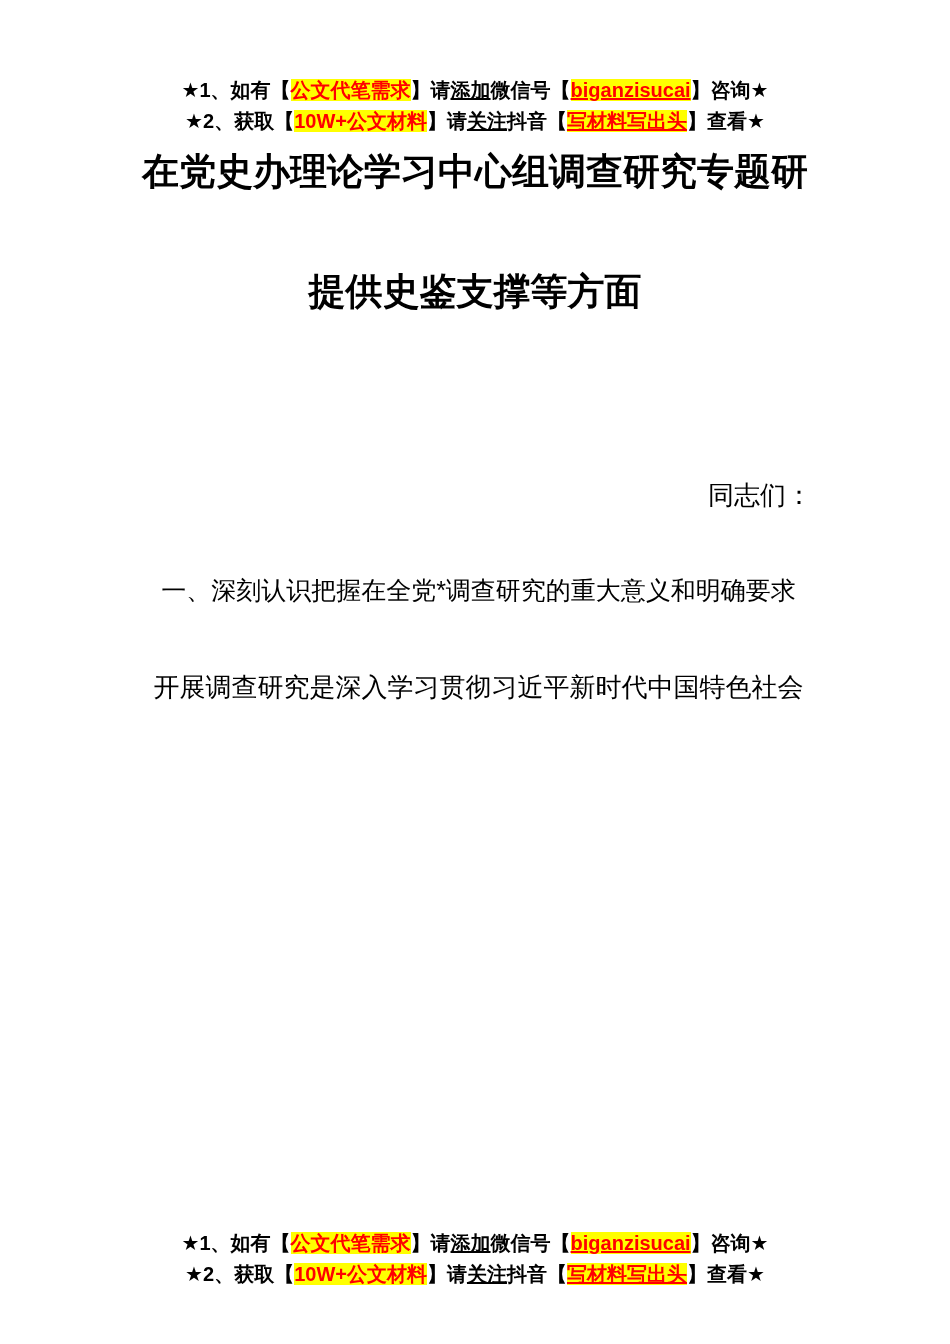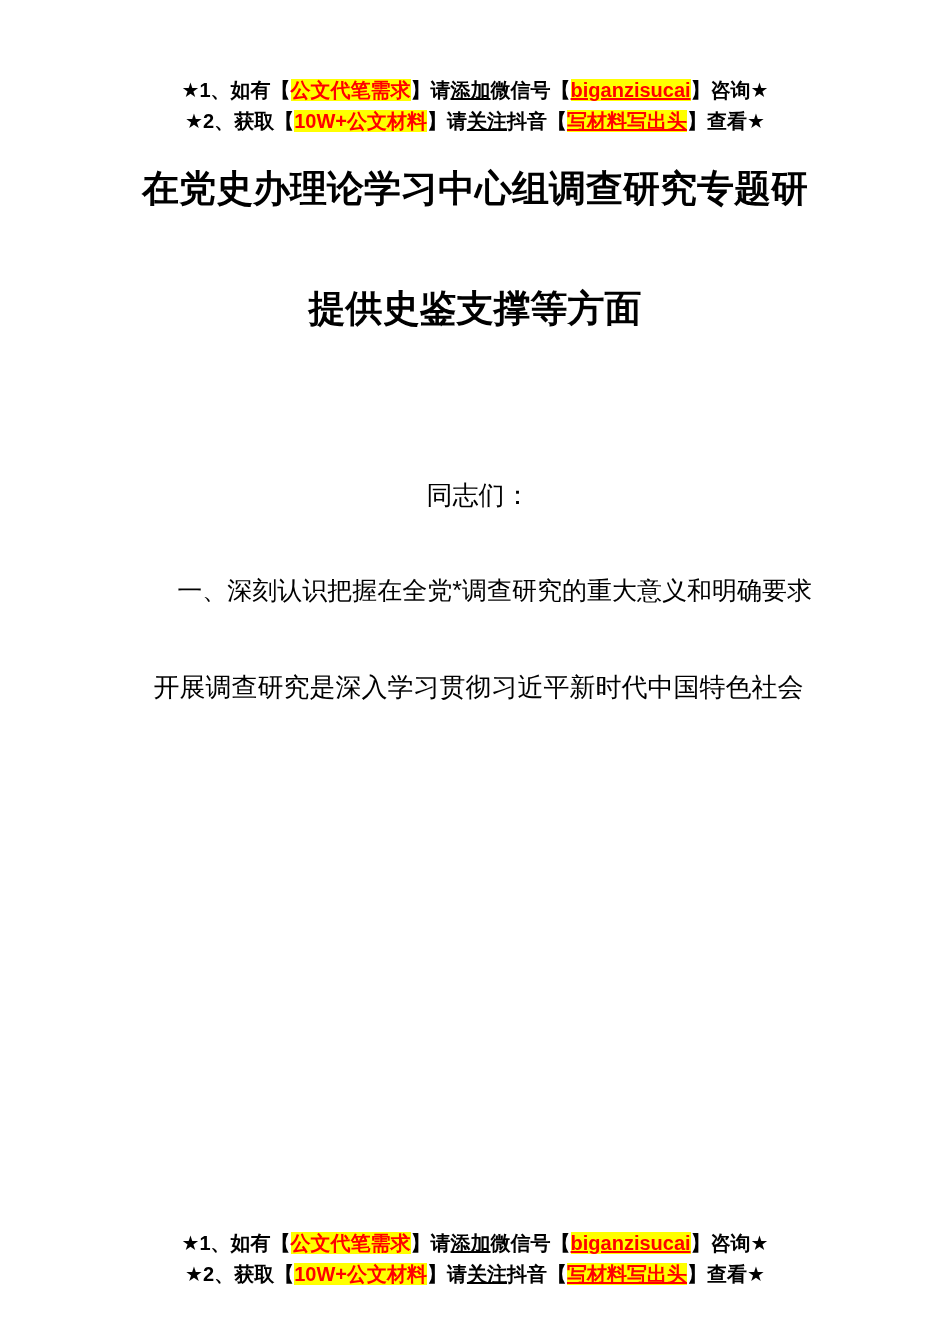--- a/index.html
+++ b/index.html
@@ -26,47 +26,47 @@
   }
   .promo-header { top: 62px; }
   .promo-footer { top: 1215px; }
   .hl {
     color: #ff0000;
     background: #ffff00;
   }
   .u { text-decoration: underline; }
   .doc-title {
     position: absolute;
-    top: 152px;
+    top: 135px;
     left: 70px;
     right: 70px;
     text-align: center;
     font-weight: 700;
     font-size: 37px;
     letter-spacing: 0px;
   }
   .doc-title .title-line-1 { line-height: 48px; }
   .doc-title .title-line-2 { line-height: 48px; margin-top: 72px; }
   .doc-body {
     position: absolute;
     top: 457px;
     left: 145px;
     width: 667px;
     font-size: 26px;
     line-height: 51px;
     text-align: justify;
     text-justify: inter-character;
   }
-  .salutation { margin-bottom: 44px; text-align: center; }
+  .salutation { margin-bottom: 44px; text-align: right; }
   .para-1 { margin-bottom: 46px; }
   .section-heading {
     font-size: 25px;
     white-space: nowrap;
     margin-bottom: 46px;
-    text-align: right;
+    text-align: center;
   }
   .para-2 { text-align: center; }
 </style>
 </head>
 <body>
 
 <div class="page">
 
   <div class="promo promo-header">
     <div><span>★1、如有【</span><span class="hl">公文代笔需求</span><span>】请</span><span class="u">添加</span><span>微信号【</span><span class="hl u">biganzisucai</span><span>】咨询★</span></div>

